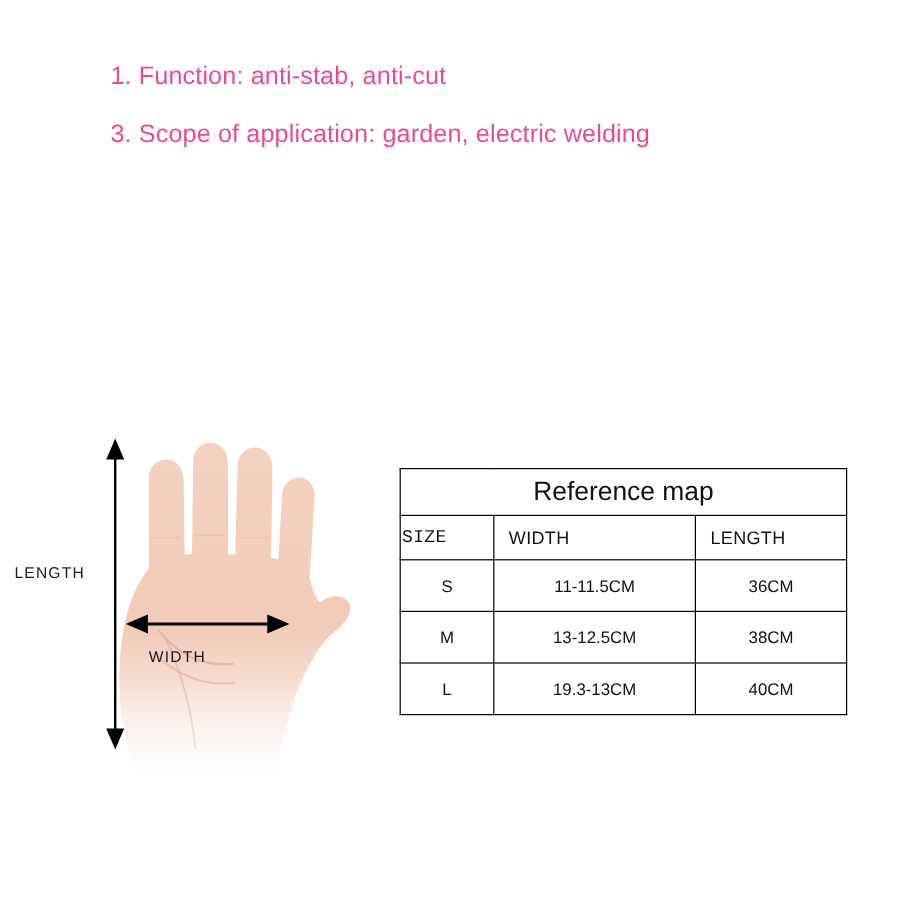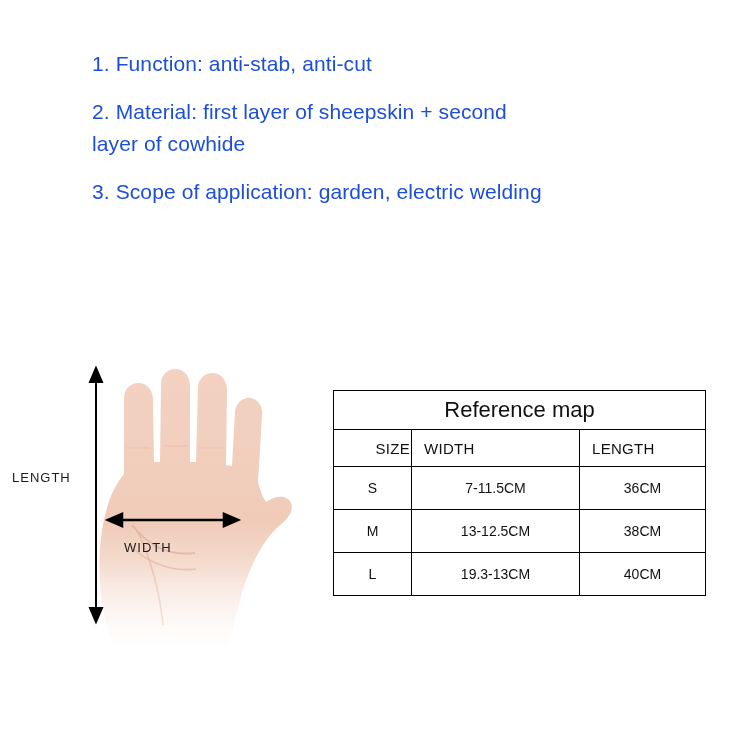--- a/index.html
+++ b/index.html
@@ -20,21 +20,21 @@
   .spec-list {
     position: absolute;
     left: 92px;
     top: 48px;
     width: 620px;
   }
   .spec-line {
     font-size: 21px;
     line-height: 32px;
     letter-spacing: 0.1px;
-    color: #1d4ed8;
+    color: #ec4899;
     white-space: pre-wrap;
     margin-bottom: 16px;
   }
 
   
   .hand-figure {
     position: absolute;
     left: 20px;
     top: 350px;
     width: 300px;
@@ -84,38 +84,36 @@
     font-size: 22px;
     height: 38px;
     line-height: 38px;
     padding: 0;
   }
   .ref-head td {
     font-size: 15px;
     height: 34px;
     letter-spacing: 0.3px;
   }
-  .ref-head td.c-size { text-align: right; }
+  .ref-head td.c-size { text-align: left; font-family: Liberation Mono, monospace; }
   .ref-head td.c-width { text-align: left; padding-left: 12px; }
   .ref-head td.c-length { text-align: left; padding-left: 12px; }
   .ref-body td {
     font-size: 14px;
     height: 40px;
   }
   .col-size { width: 78px; }
   .col-width { width: 168px; }
   .col-length { width: 126px; }
 </style>
 </head>
 <body>
 
 <div class="spec-list">
   <div class="spec-line">1. Function: anti-stab, anti-cut</div>
-  <div class="spec-line">2. Material: first layer of sheepskin + second
-layer of cowhide</div>
   <div class="spec-line">3. Scope of application: garden, electric welding</div>
 </div>
 
 <div class="hand-figure">
   <svg class="hand-svg" width="300" height="320" viewBox="0 0 300 320">
     <defs>
       <linearGradient id="skinGrad" x1="0" y1="0" x2="0" y2="1">
         <stop offset="0%" stop-color="#f3d2c2"></stop>
         <stop offset="55%" stop-color="#f0cbb8"></stop>
         <stop offset="100%" stop-color="#ffffff"></stop>
@@ -177,21 +175,21 @@
       <tr>
         <td class="ref-title" colspan="3">Reference map</td>
       </tr>
       <tr class="ref-head">
         <td class="c-size">SIZE</td>
         <td class="c-width">WIDTH</td>
         <td class="c-length">LENGTH</td>
       </tr>
       <tr class="ref-body">
         <td>S</td>
-        <td>7-11.5CM</td>
+        <td>11-11.5CM</td>
         <td>36CM</td>
       </tr>
       <tr class="ref-body">
         <td>M</td>
         <td>13-12.5CM</td>
         <td>38CM</td>
       </tr>
       <tr class="ref-body">
         <td>L</td>
         <td>19.3-13CM</td>

